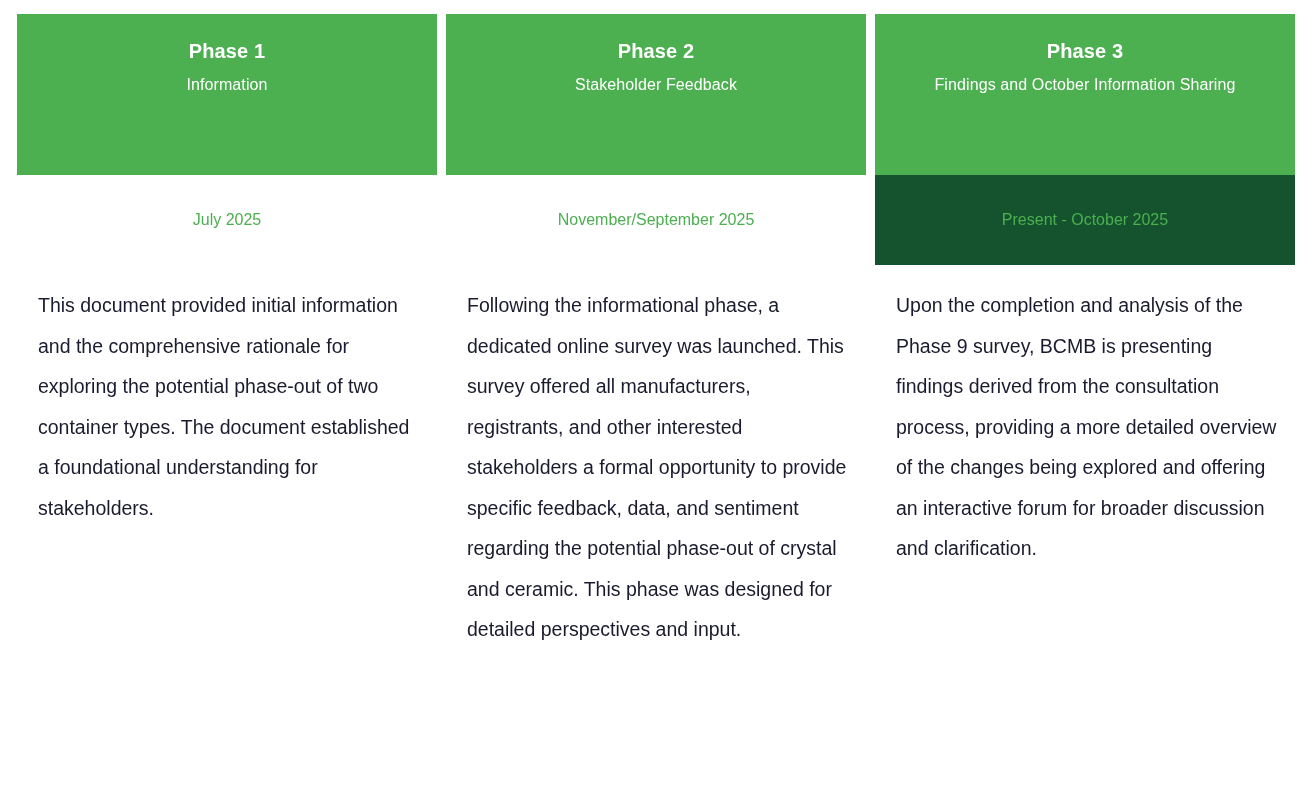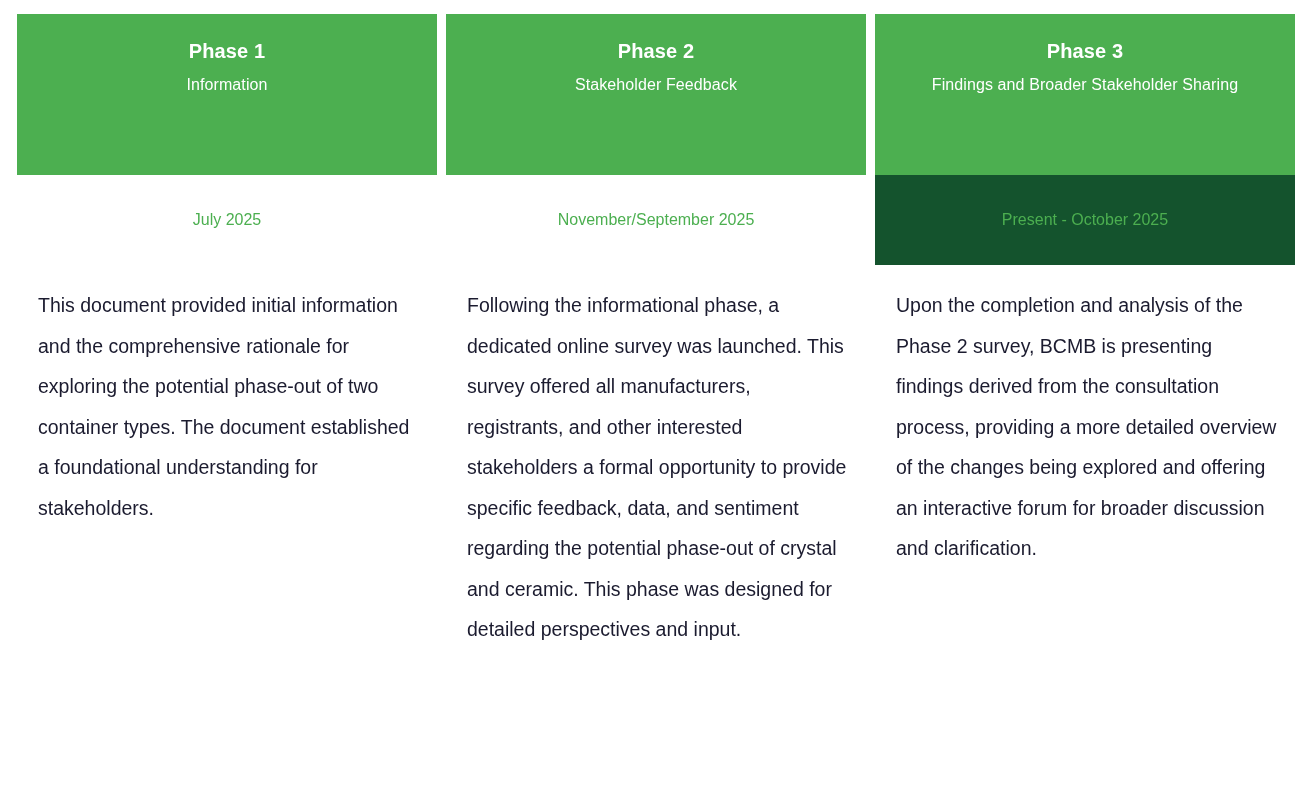--- a/index.html
+++ b/index.html
@@ -108,21 +108,21 @@
     </div>
     <div class="phase-date">November/September 2025</div>
     <div class="phase-body">
       <p>Following the informational phase, a dedicated online survey was launched. This survey offered all manufacturers, registrants, and other interested stakeholders a formal opportunity to provide specific feedback, data, and sentiment regarding the potential phase-out of crystal and ceramic. This phase was designed for detailed perspectives and input.</p>
     </div>
   </div>
 
   <div class="phase-col">
     <div class="phase-header">
       <div class="phase-title">Phase 3</div>
-      <div class="phase-subtitle">Findings and Broader Stakeholder Sharing</div>
+      <div class="phase-subtitle">Findings and October Information Sharing</div>
     </div>
     <div class="phase-date shaded">Present - October 2025</div>
     <div class="phase-body">
-      <p>Upon the completion and analysis of the Phase 2 survey, BCMB is presenting findings derived from the consultation process, providing a more detailed overview of the changes being explored and offering an interactive forum for broader discussion and clarification.</p>
+      <p>Upon the completion and analysis of the Phase 9 survey, BCMB is presenting findings derived from the consultation process, providing a more detailed overview of the changes being explored and offering an interactive forum for broader discussion and clarification.</p>
     </div>
   </div>
 
 </div>
 
 </body></html>

